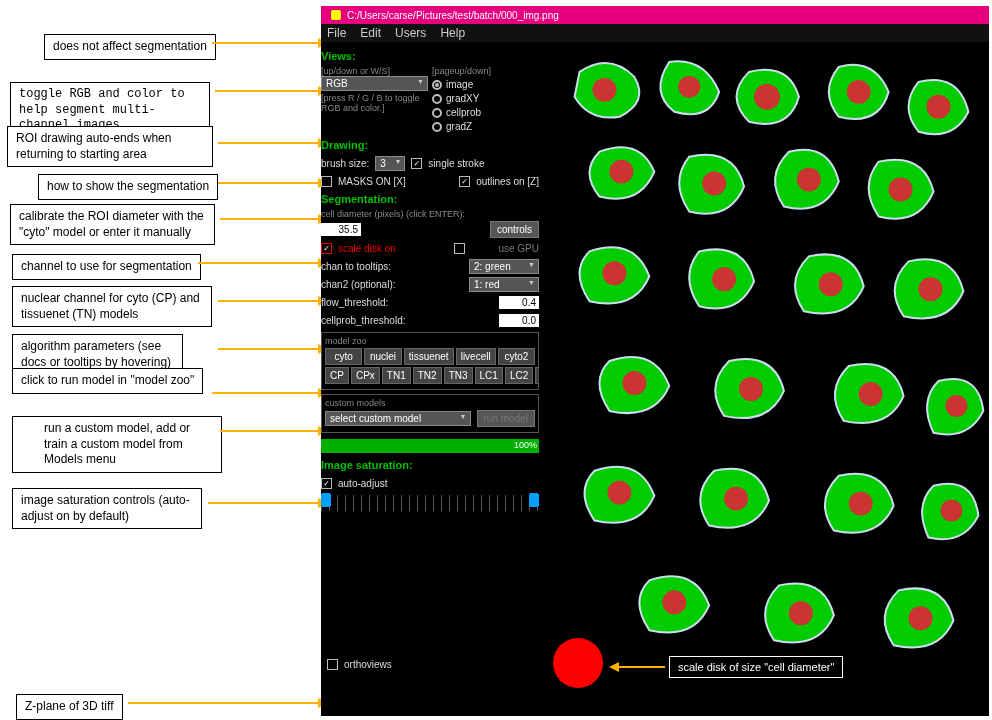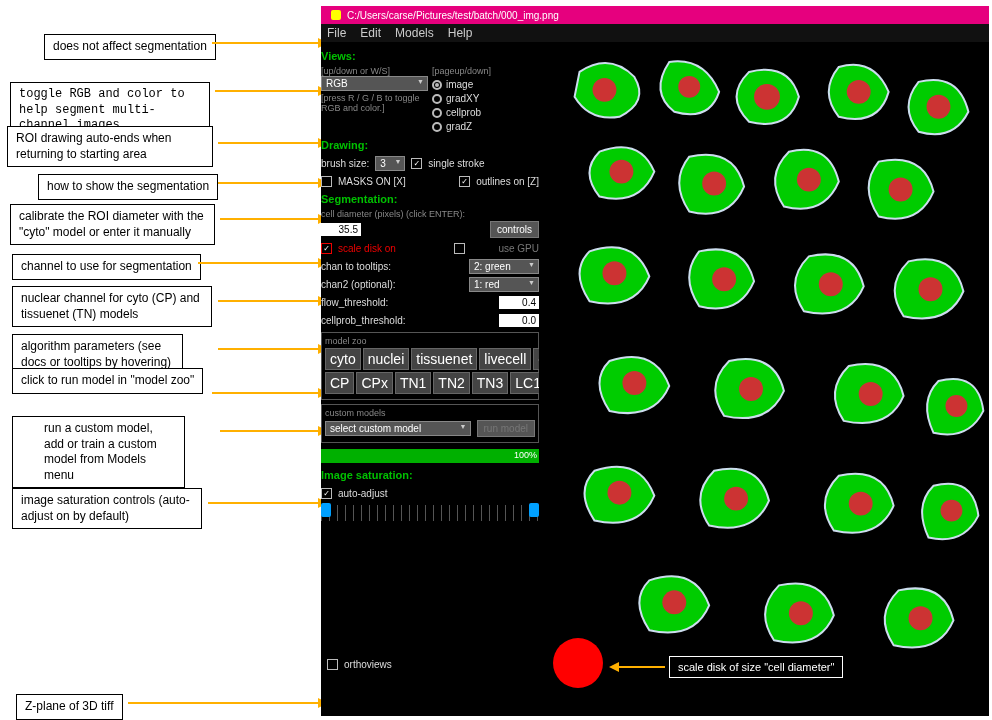--- a/index.html
+++ b/index.html
@@ -41,21 +41,21 @@
 input.num { background: #fff; color: #000; border: none; width: 40px; font-size: 10px; padding: 1px 3px; text-align: right; }
 input.num.dark { background: #000; color: #fff; border: 1px solid #555; }
 
 .btn { background: #555; color: #fff; border: 1px solid #777; padding: 2px 6px; font-size: 10px; }
 .btn.disabled { color: #777; }
 
 .red-text { color: #e00; }
 
 .zoo { border: 1px solid #555; padding: 3px; margin: 4px 0; }
 .zoo-row { display: flex; gap: 2px; margin: 2px 0; }
-.zoo-btn { background: #444; color: #fff; border: 1px solid #666; font-size: 14px; padding: 2px 4px; flex: 1; text-align: center; }
+.zoo-btn { background: #444; color: #fff; border: 1px solid #666; font-size: 10px; padding: 2px 4px; flex: 1; text-align: center; }
 
 .progress { height: 14px; background: #333; position: relative; margin: 6px 0; }
 .progress-fill { height: 100%; background: #00b000; width: 100%; }
 .progress-text { position: absolute; right: 2px; top: 1px; font-size: 9px; color: #fff; text-align: center; }
 
 .slider-track { height: 16px; background: repeating-linear-gradient(90deg,#555 0,#555 1px,transparent 1px,transparent 8px); position: relative; margin: 4px 0; }
 .slider-handle { position: absolute; top: -2px; width: 10px; height: 14px; background: #00a0ff; border-radius: 2px; }
 
 .bottom-controls { position: absolute; bottom: 6px; left: 6px; right: 6px; }
 
@@ -89,40 +89,40 @@
 
 <div class="ann" style="top:286px;left:12px;width:200px;">nuclear channel for cyto (CP) and tissuenet (TN) models</div>
 <div class="arrow" style="top:300px;left:218px;width:102px;"></div>
 
 <div class="ann" style="top:334px;left:12px;width:171px;">algorithm parameters (see docs or tooltips by hovering)</div>
 <div class="arrow" style="top:348px;left:218px;width:102px;"></div>
 
 <div class="ann" style="top:368px;left:12px;">click to run model in "model zoo"</div>
 <div class="arrow" style="top:392px;left:212px;width:108px;"></div>
 
-<div class="ann" style="top:416px;left:12px;width:173px;padding-left:31px;">run a custom model, add or train a custom model from Models menu</div>
+<div class="ann" style="top:416px;left:12px;width:210px;padding-left:31px;">run a custom model, add or train a custom model from Models menu</div>
 <div class="arrow" style="top:430px;left:220px;width:100px;"></div>
 
 <div class="ann" style="top:488px;left:12px;width:190px;">image saturation controls (auto-adjust on by default)</div>
 <div class="arrow" style="top:502px;left:208px;width:112px;"></div>
 
 <div class="ann" style="top:694px;left:16px;">Z-plane of 3D tiff</div>
 <div class="arrow" style="top:702px;left:128px;width:192px;"></div>
 
 <div class="dash-line" style="top:30px;left:386px;height:430px;"></div>
 
 <div class="app">
   <div class="titlebar">
     <div class="logo"></div>
     <span>C:/Users/carse/Pictures/test/batch/000_img.png</span>
   </div>
   <div class="menubar">
     <span>File</span>
     <span>Edit</span>
-    <span>Models</span>
+    <span>Users</span>
     <span>Help</span>
   </div>
   <div class="content">
     <div class="sidebar">
 
       <div class="section-title">Views:</div>
       <div class="col2">
         <div>
           <div class="hint">[up/down or W/S]</div>
           <div class="dropdown">RGB</div>

